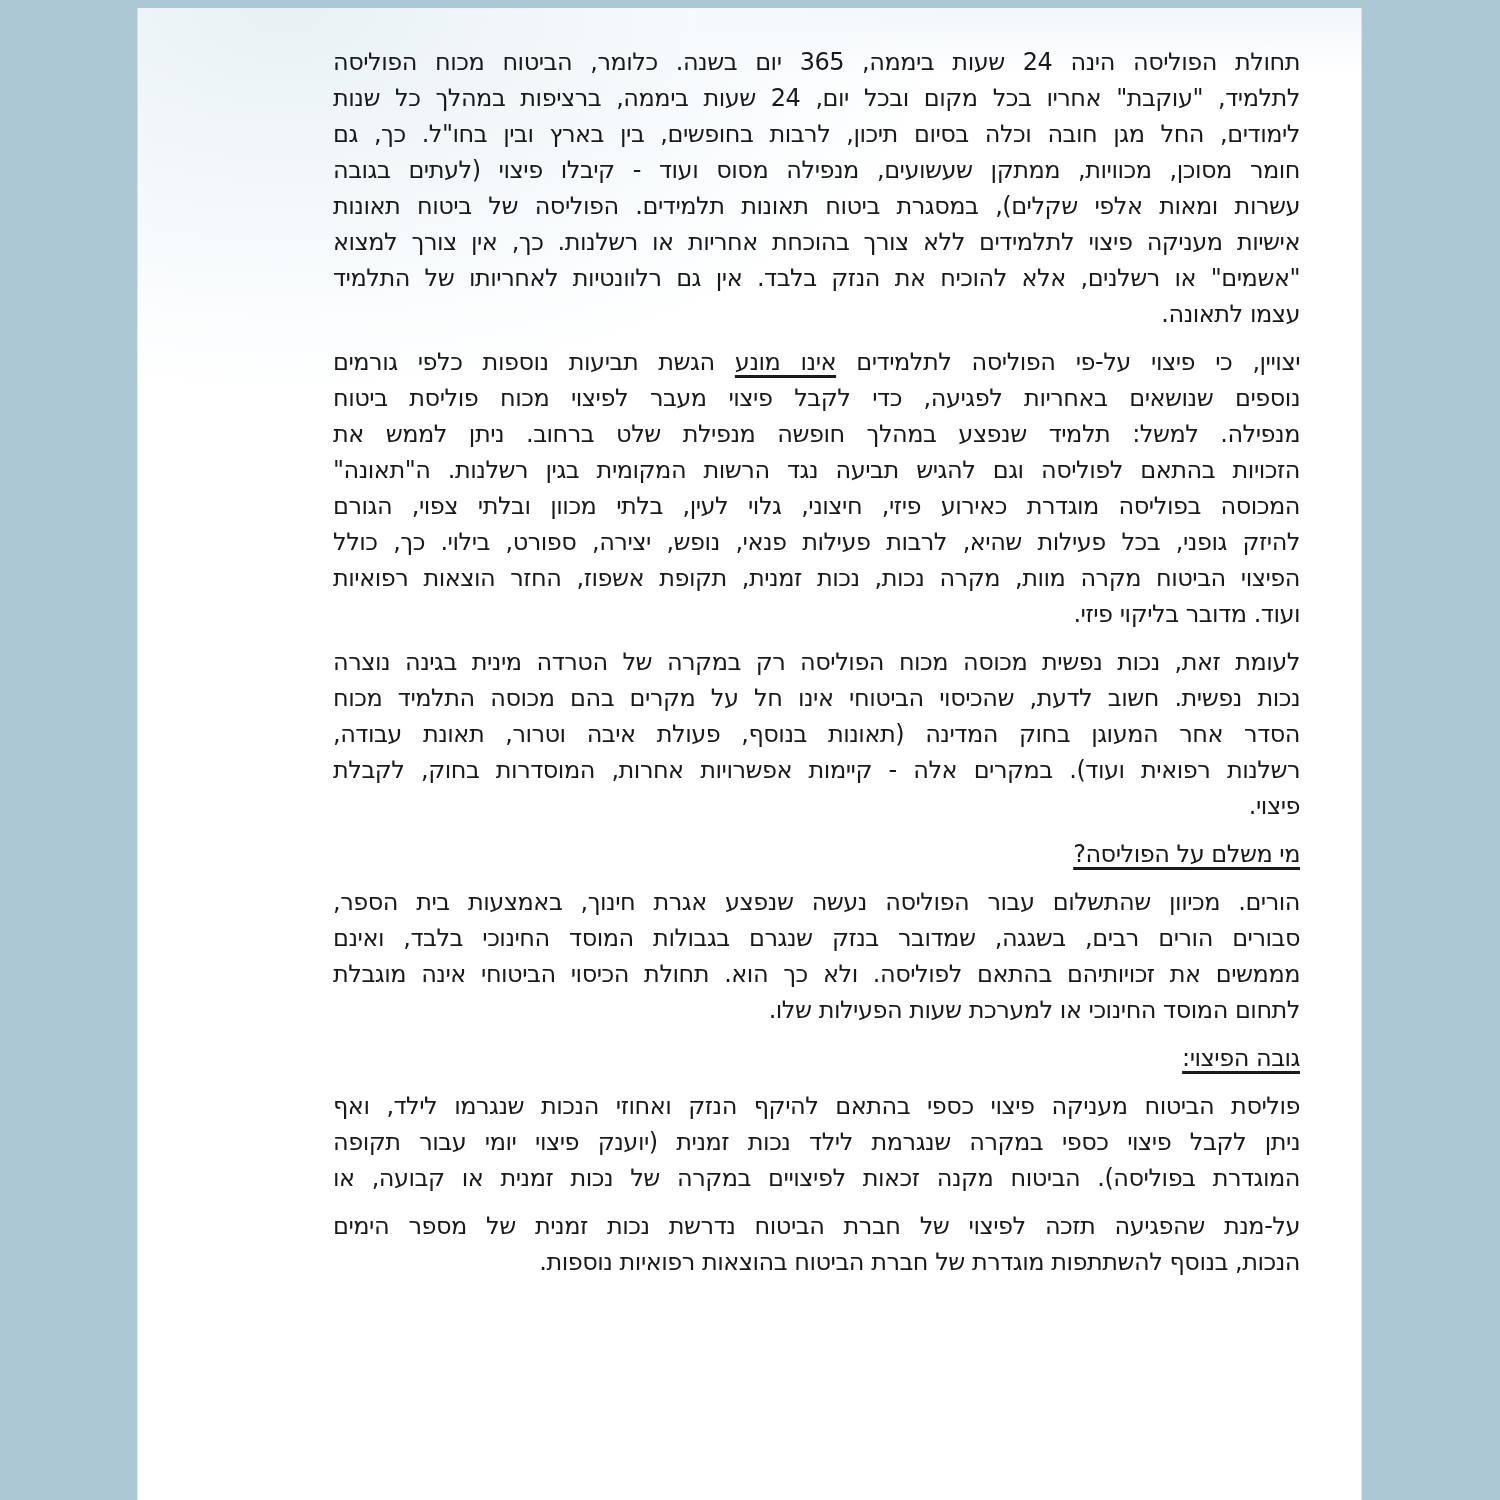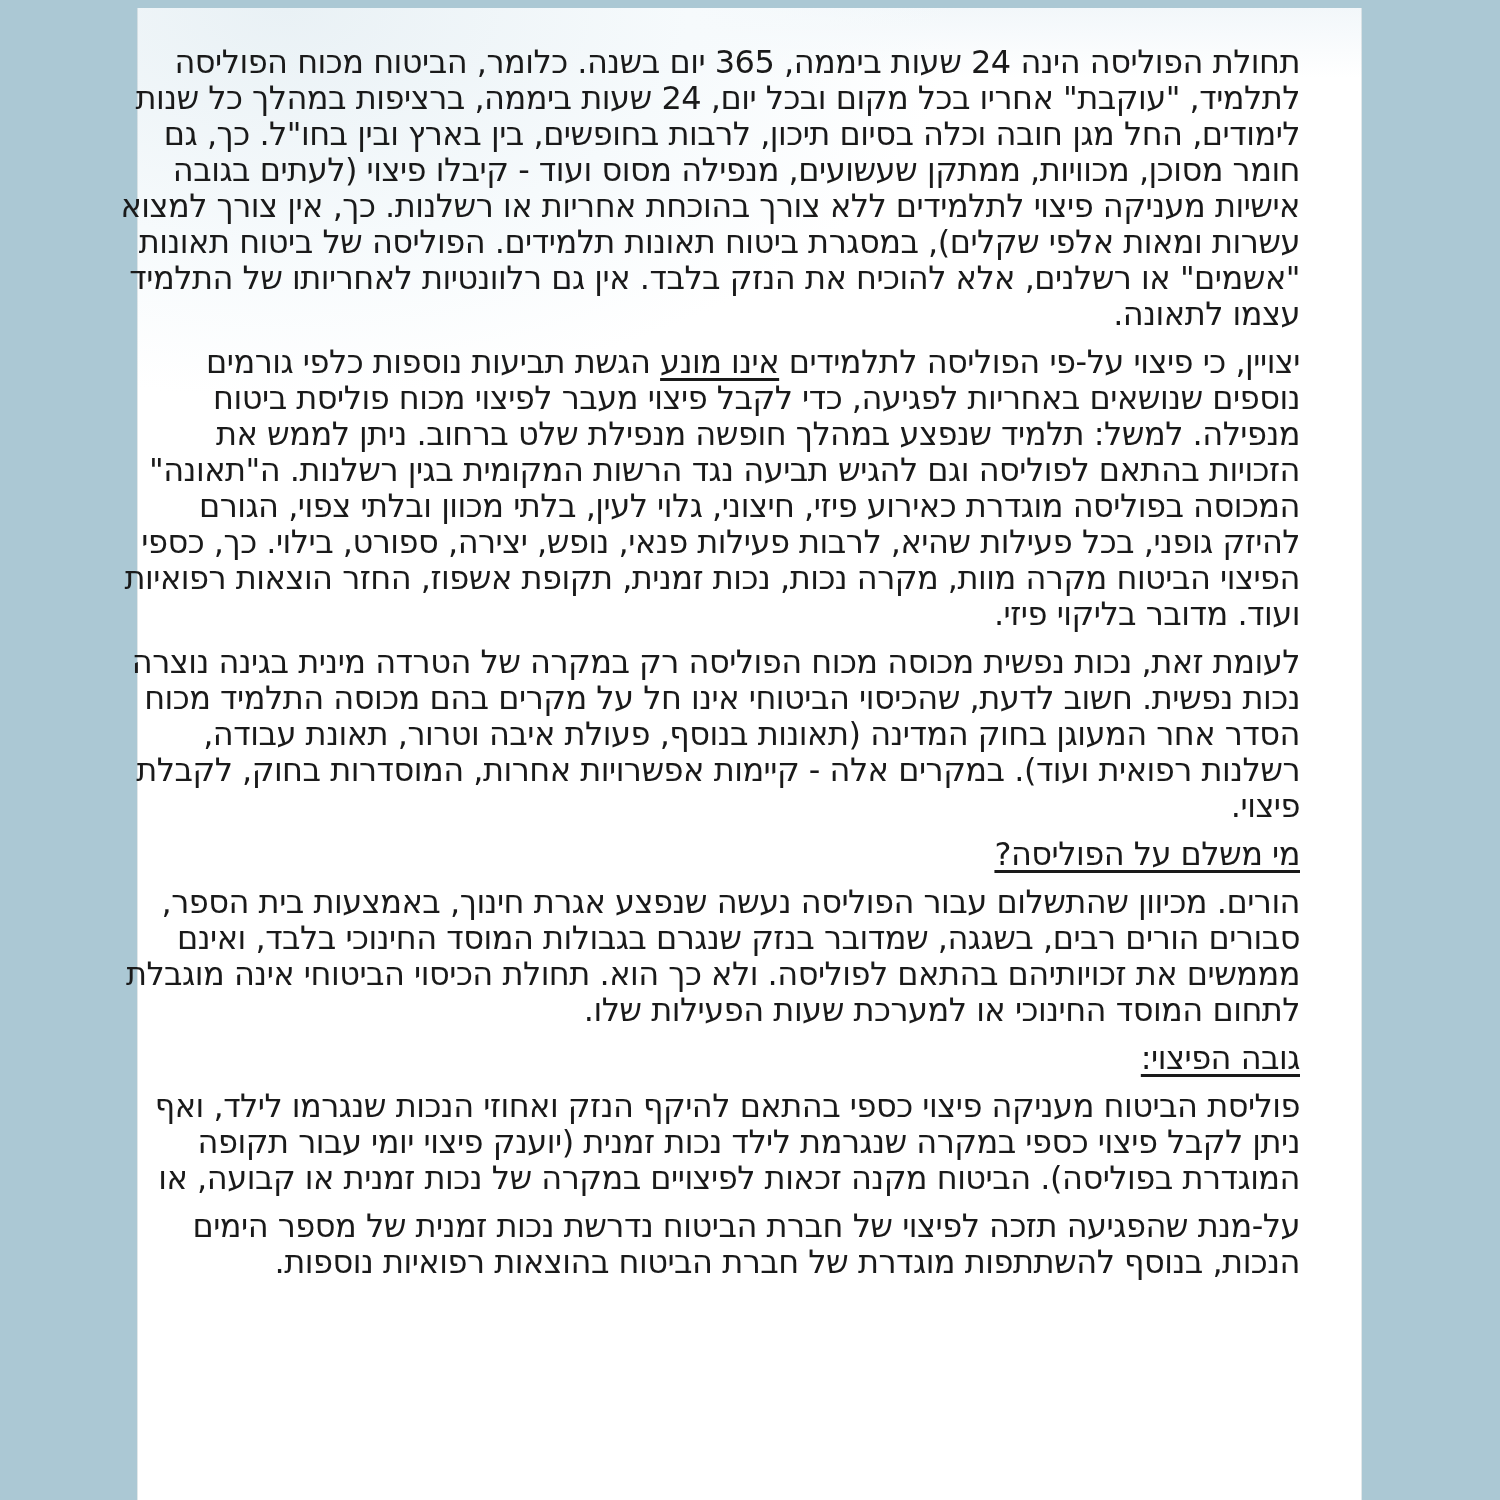--- a/index.html
+++ b/index.html
@@ -22,21 +22,21 @@
       radial-gradient(ellipse 900px 520px at 12% 0%, #e9f1f5 0%, #f6fafc 45%, rgba(255,255,255,0) 75%),
       linear-gradient(#f2f7fa 0px, #ffffff 70px, #ffffff 100%);
     box-shadow: inset 1px 0 0 rgba(90,120,135,0.18), inset -1px 0 0 rgba(90,120,135,0.18);
   }
   .content {
     position: absolute;
     top: 36px; right: 62px;
     width: 967px;
     direction: rtl;
     color: #1a1a1a;
-    font-size: 32px;
+    font-size: 24px;
     letter-spacing: -0.5px;
   }
   .block { margin: 0 0 12px 0; }
   .line {
     height: 36px; line-height: 36px;
     text-align: justify;
     text-align-last: justify;
     white-space: nowrap;
   }
   .line.last { text-align-last: right; }
@@ -52,32 +52,32 @@
 <body>
 
 <div class="canvas" style="background: rgb(171, 200, 212);">
   <div class="paper">
     <div class="content" style="color: rgb(26, 26, 26);">
         <div class="block paragraph">
           <div class="line"><span class="seg">תחולת הפוליסה הינה 24 שעות ביממה, 365 יום בשנה. כלומר, הביטוח מכוח הפוליסה</span></div>
           <div class="line"><span class="seg">לתלמיד, "עוקבת" אחריו בכל מקום ובכל יום, 24 שעות ביממה, ברציפות במהלך כל שנות</span></div>
           <div class="line"><span class="seg">לימודים, החל מגן חובה וכלה בסיום תיכון, לרבות בחופשים, בין בארץ ובין בחו"ל. כך, גם</span></div>
           <div class="line"><span class="seg">חומר מסוכן, מכוויות, ממתקן שעשועים, מנפילה מסוס ועוד - קיבלו פיצוי (לעתים בגובה</span></div>
+          <div class="line"><span class="seg">עשרות ומאות אלפי שקלים), במסגרת ביטוח תאונות תלמידים. הפוליסה של ביטוח תאונות</span></div>
           <div class="line"><span class="seg">אישיות מעניקה פיצוי לתלמידים ללא צורך בהוכחת אחריות או רשלנות. כך, אין צורך למצוא</span></div>
-          <div class="line"><span class="seg">עשרות ומאות אלפי שקלים), במסגרת ביטוח תאונות תלמידים. הפוליסה של ביטוח תאונות</span></div>
           <div class="line"><span class="seg">"אשמים" או רשלנים, אלא להוכיח את הנזק בלבד. אין גם רלוונטיות לאחריותו של התלמיד</span></div>
           <div class="line last"><span class="seg">עצמו לתאונה.</span></div>
         </div>
         <div class="block paragraph">
           <div class="line"><span class="seg">יצויין, כי פיצוי על-פי הפוליסה לתלמידים </span><span class="seg emph">אינו מונע</span><span class="seg"> הגשת תביעות נוספות כלפי גורמים</span></div>
           <div class="line"><span class="seg">נוספים שנושאים באחריות לפגיעה, כדי לקבל פיצוי מעבר לפיצוי מכוח פוליסת ביטוח</span></div>
           <div class="line"><span class="seg">מנפילה. למשל: תלמיד שנפצע במהלך חופשה מנפילת שלט ברחוב. ניתן לממש את</span></div>
           <div class="line"><span class="seg">הזכויות בהתאם לפוליסה וגם להגיש תביעה נגד הרשות המקומית בגין רשלנות. ה"תאונה"</span></div>
           <div class="line"><span class="seg">המכוסה בפוליסה מוגדרת כאירוע פיזי, חיצוני, גלוי לעין, בלתי מכוון ובלתי צפוי, הגורם</span></div>
-          <div class="line"><span class="seg">להיזק גופני, בכל פעילות שהיא, לרבות פעילות פנאי, נופש, יצירה, ספורט, בילוי. כך, כספי</span></div>
+          <div class="line"><span class="seg">להיזק גופני, בכל פעילות שהיא, לרבות פעילות פנאי, נופש, יצירה, ספורט, בילוי. כך, כולל</span></div>
           <div class="line"><span class="seg">הפיצוי הביטוח מקרה מוות, מקרה נכות, נכות זמנית, תקופת אשפוז, החזר הוצאות רפואיות</span></div>
           <div class="line last"><span class="seg">ועוד. מדובר בליקוי פיזי.</span></div>
         </div>
         <div class="block paragraph">
           <div class="line"><span class="seg">לעומת זאת, נכות נפשית מכוסה מכוח הפוליסה רק במקרה של הטרדה מינית בגינה נוצרה</span></div>
           <div class="line"><span class="seg">נכות נפשית. חשוב לדעת, שהכיסוי הביטוחי אינו חל על מקרים בהם מכוסה התלמיד מכוח</span></div>
           <div class="line"><span class="seg">הסדר אחר המעוגן בחוק המדינה (תאונות בנוסף, פעולת איבה וטרור, תאונת עבודה,</span></div>
           <div class="line"><span class="seg">רשלנות רפואית ועוד). במקרים אלה - קיימות אפשרויות אחרות, המוסדרות בחוק, לקבלת</span></div>
           <div class="line last"><span class="seg">פיצוי.</span></div>
         </div>

